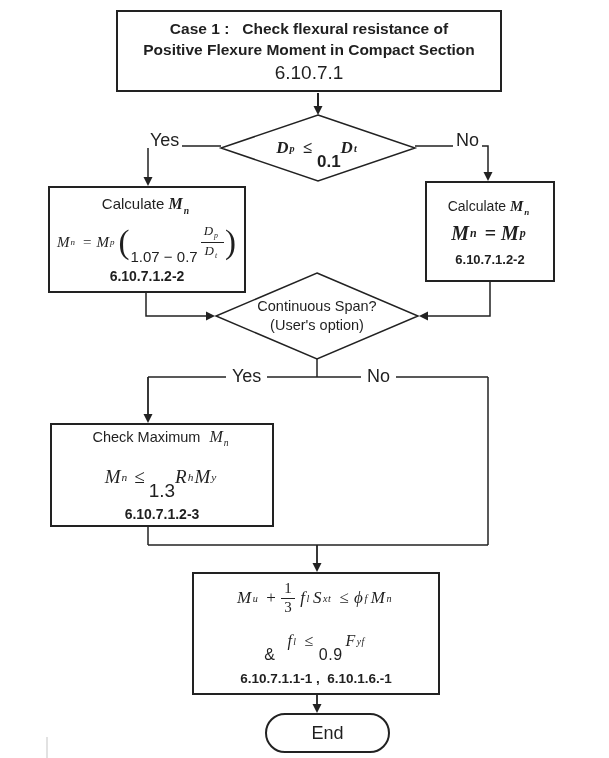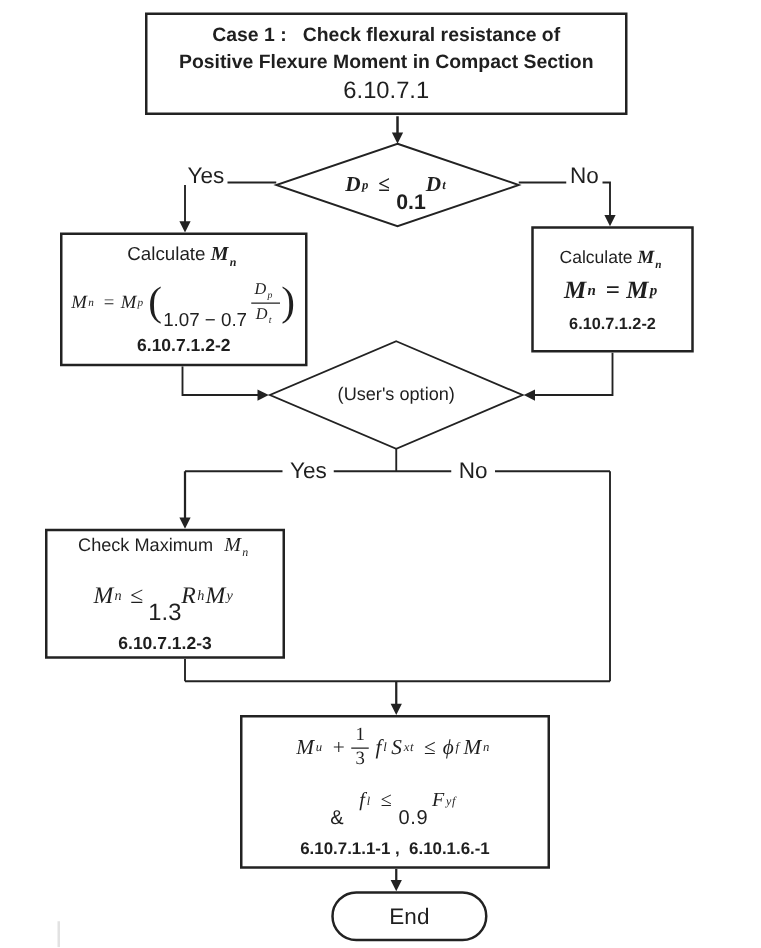--- a/index.html
+++ b/index.html
@@ -120,27 +120,28 @@
       <span class="mi">M</span>
         <sub>n</sub>
         <span class="mo">=</span>
         <span class="mi">M</span>
         <sub>p</sub>
     </div>
     <div class="ref" style="font-size:13px;margin-top:7px;">6.10.7.1.2-2</div>
   </div>
 
   <div class="dtext" style="left:216px;top:273px;width:202px;height:86px;font-size:14.5px;line-height:19px;">
+    <div>Continuous Span?</div>
     <div>(User's option)</div>
   </div>
 
   <div class="lbl" style="left:226px;top:368px;padding:0 6px;">Yes</div>
   <div class="lbl" style="left:361px;top:368px;padding:0 6px;">No</div>
 
-  <div class="box" style="left:36px;top:423px;width:192px;height:104px;padding:3px 2px;justify-content:space-between;">
+  <div class="box" style="left:50px;top:423px;width:224px;height:104px;padding:3px 2px;justify-content:space-between;">
     <div style="font-size:14.5px;">
       <span>Check Maximum</span>
       <span class="math" style="display:inline;font-size:16px;margin-left:5px;">
         <span class="mi">M</span><sub>n</sub>
       </span>
     </div>
     <div class="math" style="font-size:19px;margin-top:4px;">
       <span class="mi">M</span>
         <sub>n</sub>
         <span class="mo" style="margin:0 4px;">≤</span>

